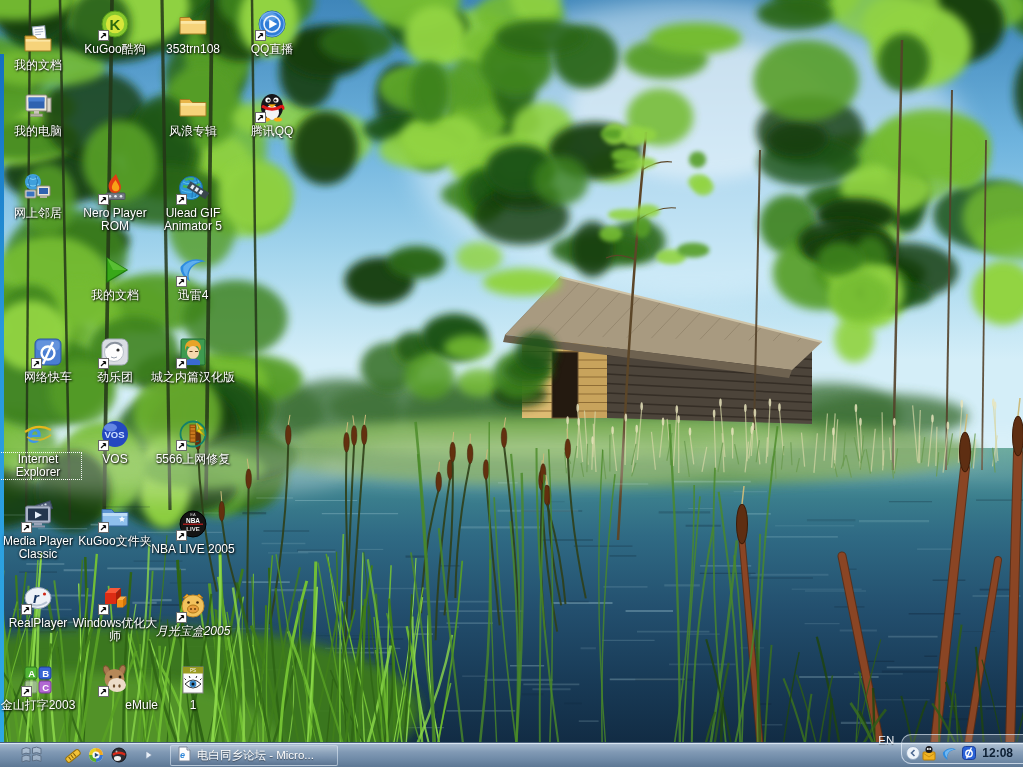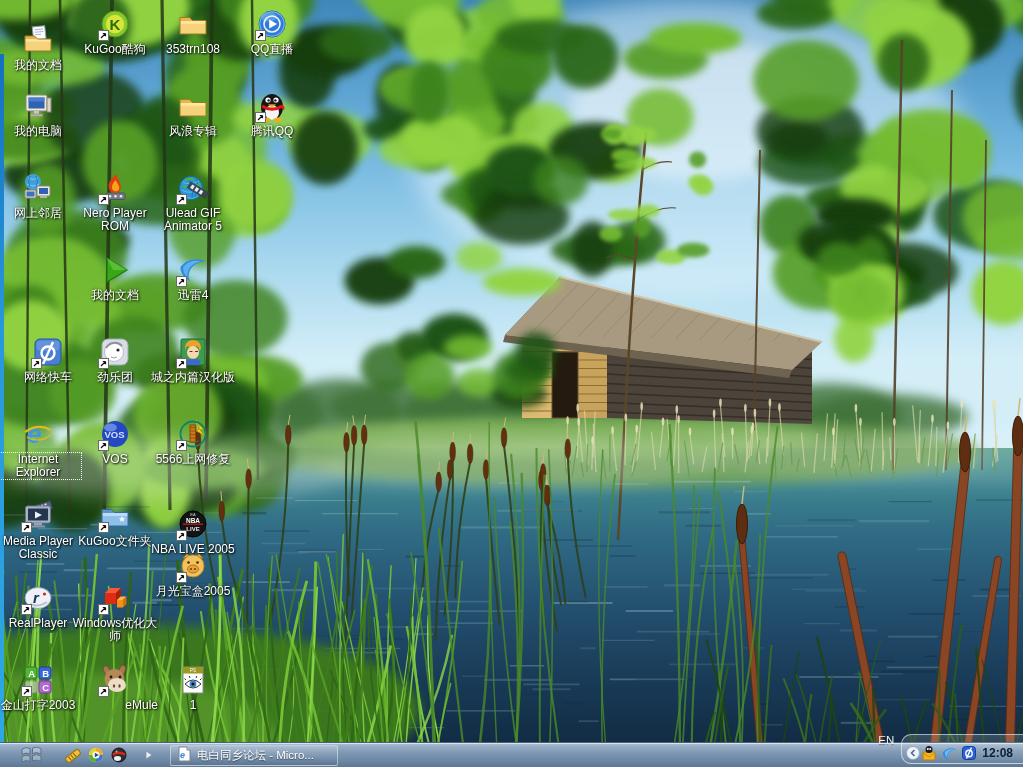--- a/index.html
+++ b/index.html
@@ -1237,21 +1237,21 @@
           <rect x="6" y="15.6" width="20" height="1.2" fill="#c82020"></rect>
           <text x="16" y="23" font-size="6" font-weight="bold" fill="#e8e8e8" text-anchor="middle">LIVE</text>
         </svg>
         <svg class="sc-arrow" viewBox="0 0 11 11" aria-hidden="true">
           <rect x=".5" y=".5" width="10" height="10" fill="#fff" stroke="#6a6a6a"></rect>
           <path d="M3 8L7.5 3.5M7.5 3.5H4.8M7.5 3.5V6.2" stroke="#101010" stroke-width="1.2" fill="none"></path>
         </svg>
       </div>
       <div class="dicon-label">NBA LIVE 2005</div>
     </div>
-    <div class="dicon" style="left: 155px; top: 550px;">
+    <div class="dicon" style="left: 155px; top: 590px; font-style: italic;">
       <div class="dicon-img">
         <svg width="32" height="32" viewBox="0 0 32 32" aria-hidden="true">
           <path d="M6 8l4-4 3 3zM26 8l-4-4-3 3z" fill="#e8a838" stroke="#b07818"></path>
           <circle cx="16" cy="16" r="11" fill="#f2c25c" stroke="#c08828"></circle>
           <ellipse cx="16" cy="19" rx="5.5" ry="4" fill="#e8a040" stroke="#b07818"></ellipse>
           <circle cx="14" cy="19" r="1" fill="#6a3c0e"></circle>
           <circle cx="18" cy="19" r="1" fill="#6a3c0e"></circle>
           <circle cx="11.5" cy="12.5" r="1.3" fill="#432a08"></circle>
           <circle cx="20.5" cy="12.5" r="1.3" fill="#432a08"></circle>
         </svg>

